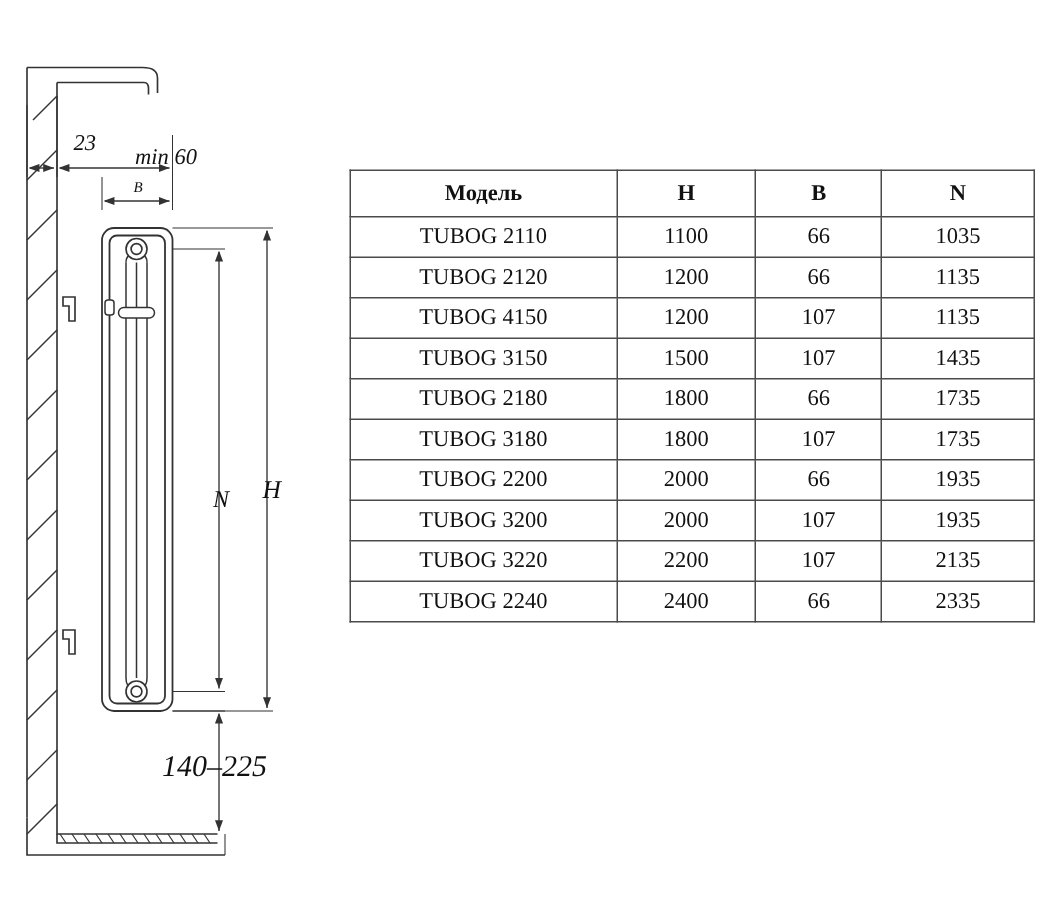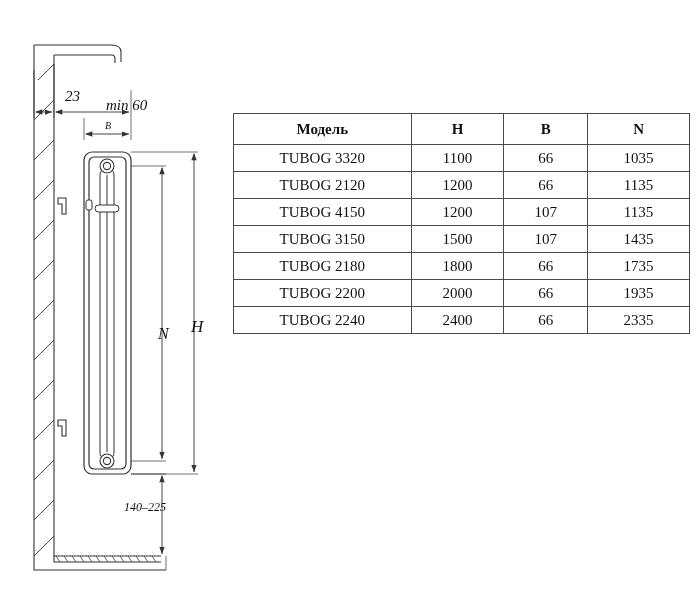--- a/index.html
+++ b/index.html
@@ -16,41 +16,41 @@
     overflow: hidden;
   }
   #root {
     position: relative;
     width: 700px;
     height: 613px;
   }
   
   #drawing {
     position: absolute;
-    left: 16px;
+    left: 0;
     top: 0;
     width: 235px;
     height: 613px;
   }
   #drawing svg {
     display: block;
   }
   .dim-label {
     position: absolute;
     font-family: "Liberation Serif", serif;
     font-style: italic;
     color: #111;
     white-space: nowrap;
   }
   .lbl-23 { left: 49px; top: 88px; font-size: 15px; font-style: italic; }
   .lbl-min80 { left: 90px; top: 97px; font-size: 15px; font-style: italic; }
   .lbl-B { left: 89px; top: 120px; font-size: 10px; font-style: italic; }
   .lbl-N { left: 142px; top: 325px; font-size: 16px; font-style: italic; }
   .lbl-H { left: 175px; top: 317px; font-size: 17px; font-style: italic; }
-  .lbl-140225 { left: 108px; top: 500px; font-size: 12px; font-style: italic; }
+  .lbl-140225 { left: 108px; top: 500px; font-size: 20px; font-style: italic; }
 
   
   #spec-table-wrap {
     position: absolute;
     left: 233px;
     top: 113px;
     width: 457px;
   }
   table.spec {
     border-collapse: collapse;
@@ -234,21 +234,21 @@
       <thead>
         <tr>
           <th>Модель</th>
           <th>H</th>
           <th>B</th>
           <th>N</th>
         </tr>
       </thead>
       <tbody>
         <tr>
-          <td>TUBOG 3320</td>
+          <td>TUBOG 2110</td>
           <td>1100</td>
           <td>66</td>
           <td>1035</td>
         </tr>
         <tr>
           <td>TUBOG 2120</td>
           <td>1200</td>
           <td>66</td>
           <td>1135</td>
         </tr>
@@ -264,24 +264,42 @@
           <td>107</td>
           <td>1435</td>
         </tr>
         <tr>
           <td>TUBOG 2180</td>
           <td>1800</td>
           <td>66</td>
           <td>1735</td>
         </tr>
         <tr>
+          <td>TUBOG 3180</td>
+          <td>1800</td>
+          <td>107</td>
+          <td>1735</td>
+        </tr>
+        <tr>
           <td>TUBOG 2200</td>
           <td>2000</td>
           <td>66</td>
           <td>1935</td>
+        </tr>
+        <tr>
+          <td>TUBOG 3200</td>
+          <td>2000</td>
+          <td>107</td>
+          <td>1935</td>
+        </tr>
+        <tr>
+          <td>TUBOG 3220</td>
+          <td>2200</td>
+          <td>107</td>
+          <td>2135</td>
         </tr>
         <tr>
           <td>TUBOG 2240</td>
           <td>2400</td>
           <td>66</td>
           <td>2335</td>
         </tr>
       </tbody>
     </table>
   </div>

